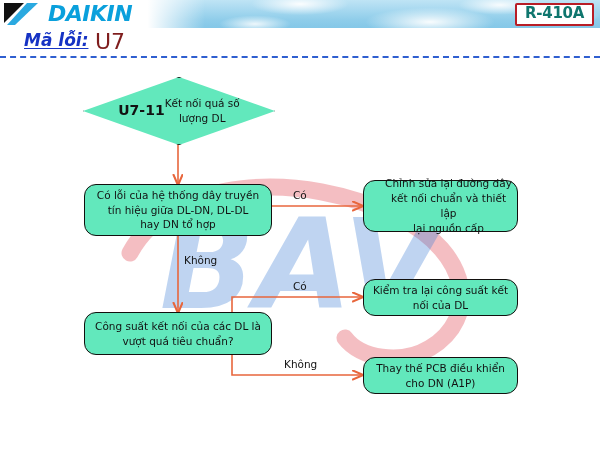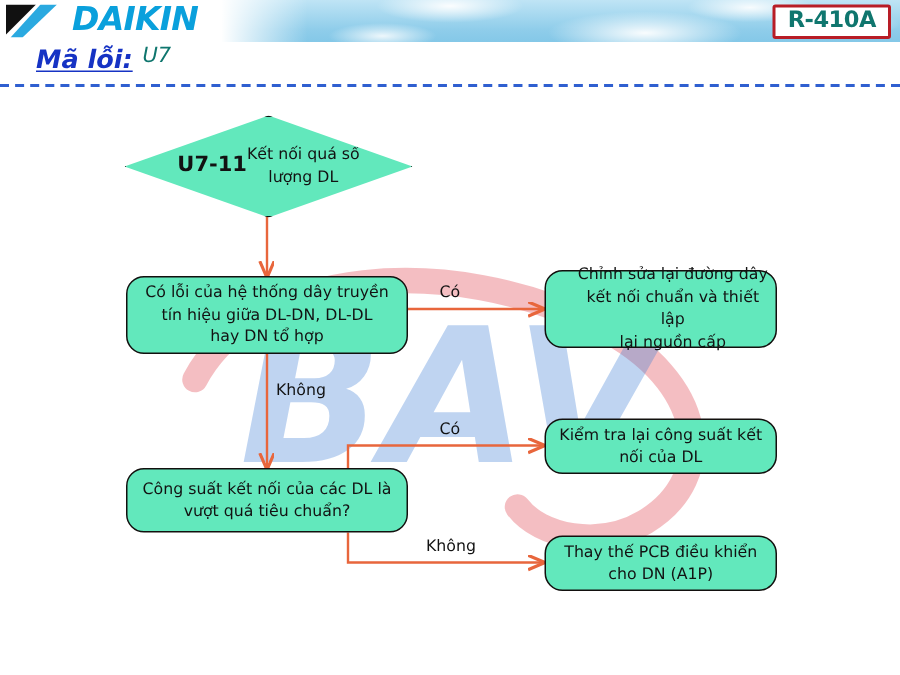--- a/index.html
+++ b/index.html
@@ -119,23 +119,22 @@
     font-weight: bold;
     font-style: italic;
     color: #1633c4;
     text-decoration: underline;
     text-underline-offset: 2px;
   }
   .code-value {
     position: absolute;
     left: 95px; top: 1px;
     font-family: "DejaVu Sans", "Liberation Sans", sans-serif;
-    font-size: 14px;
-    color: #0f766e;
-    font-style: italic;
+    font-size: 22px;
+    color: #7f1d1d;
   }
   .dashed-sep {
     position: absolute;
     left: 0; top: 56px;
     width: 600px;
     border-top: 2px dashed #2f5fd0;
   }
 
   
   .watermark {

